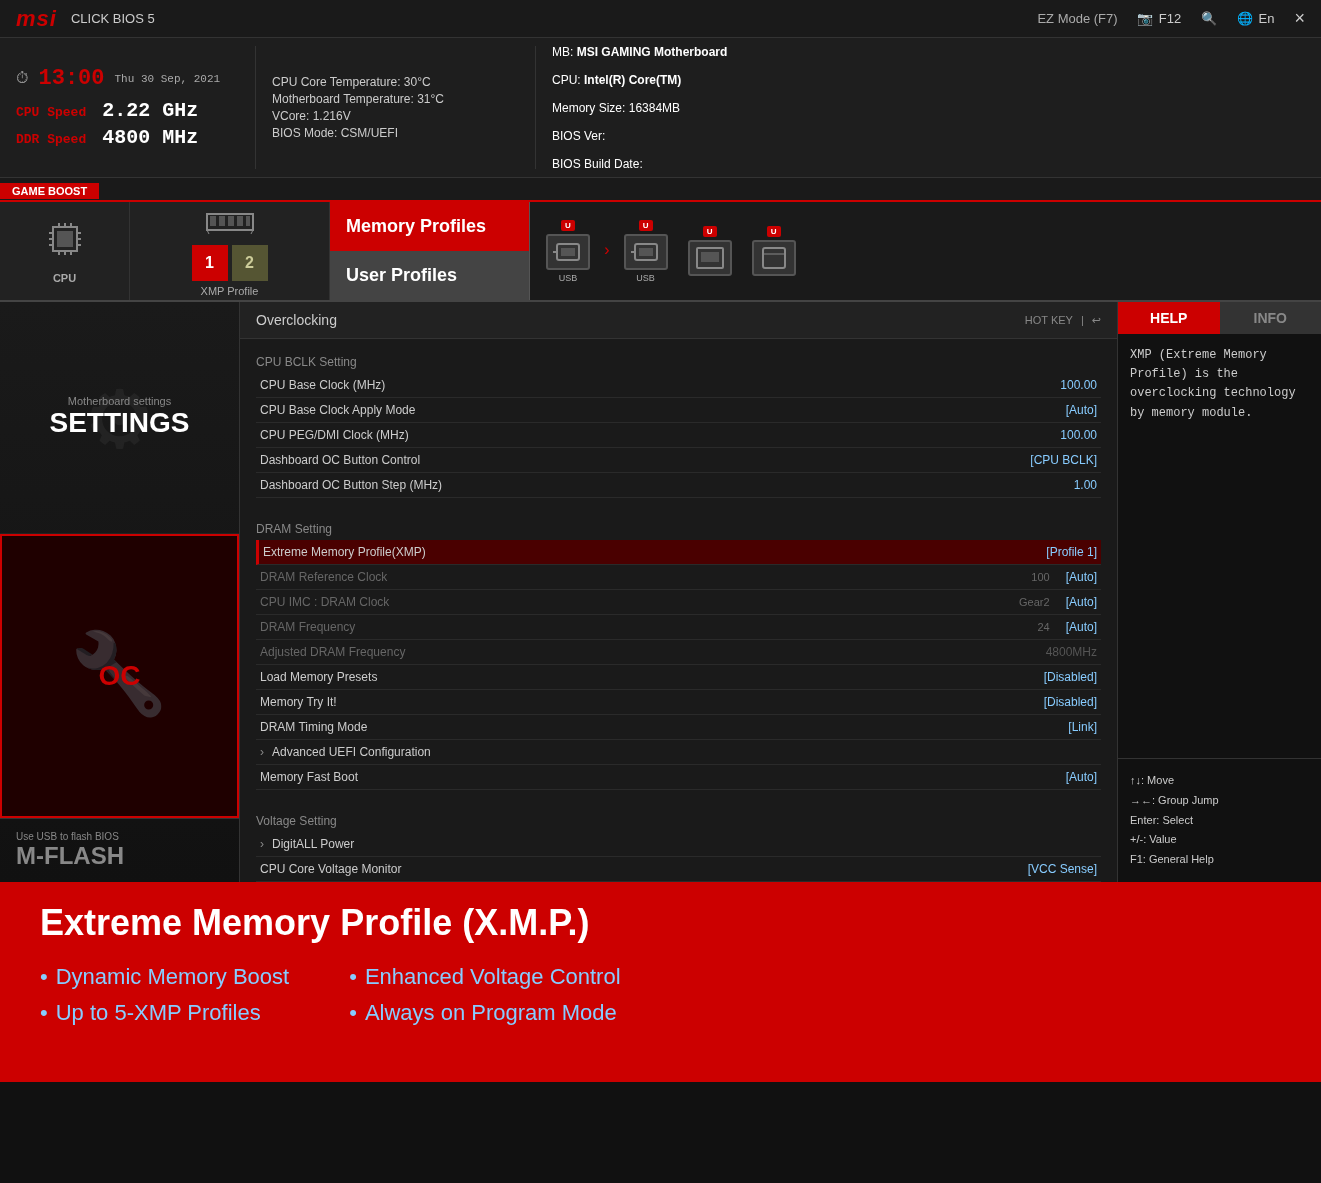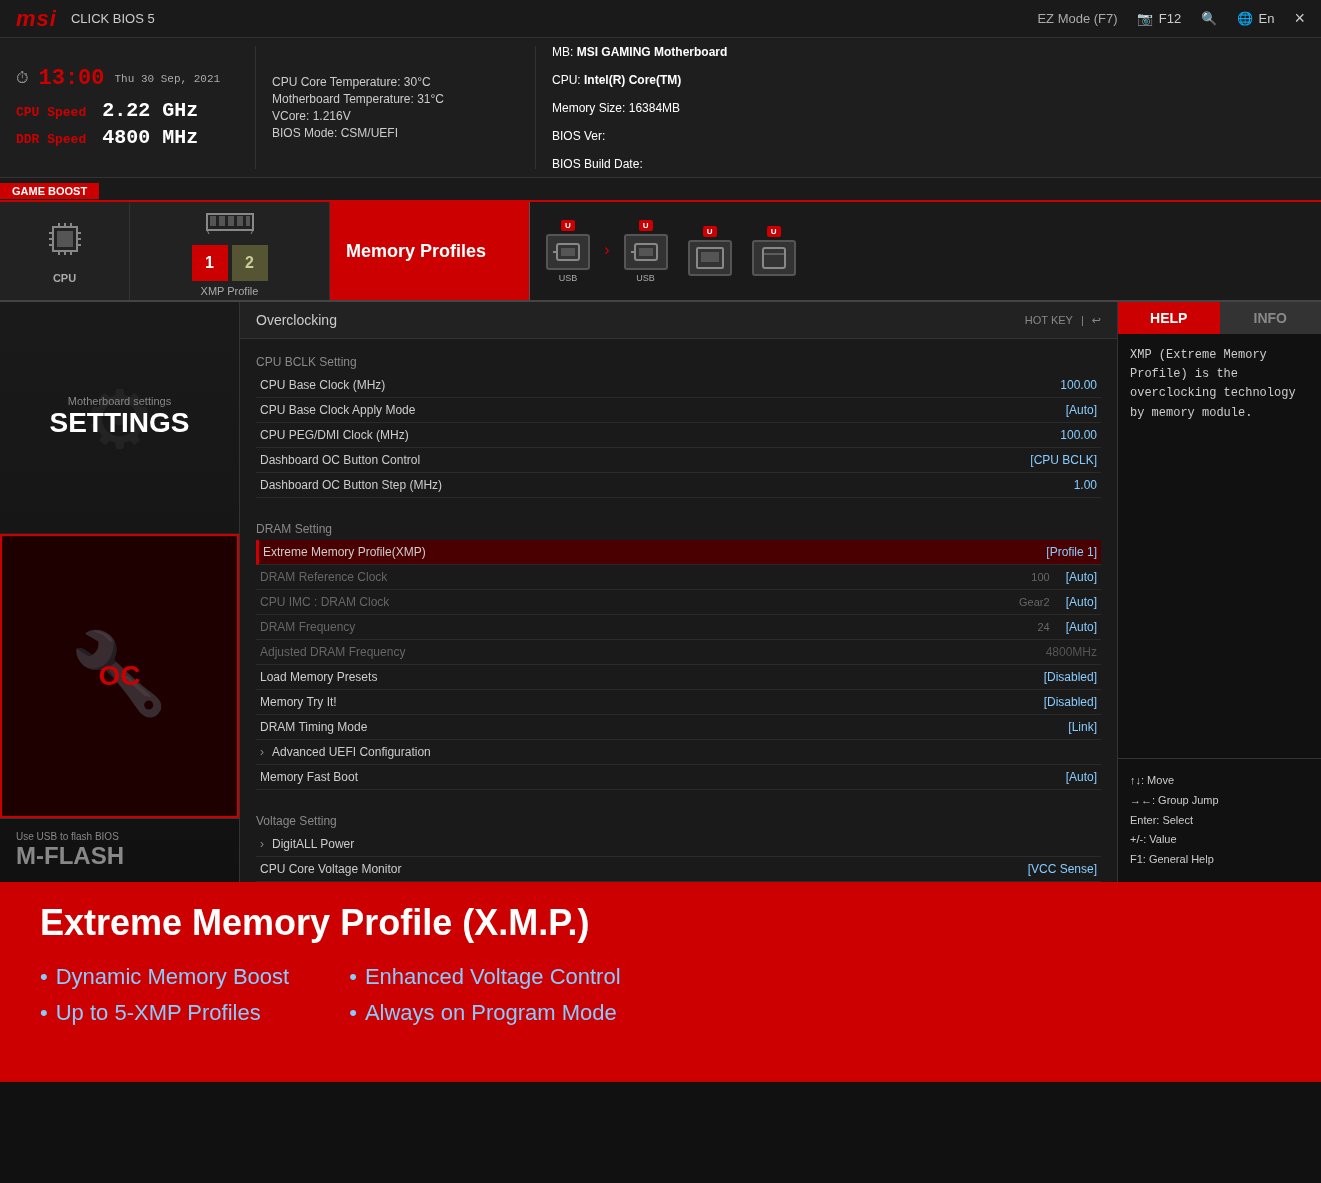--- a/index.html
+++ b/index.html
@@ -528,20 +528,21 @@
     </div>
     <div class="xmp-nums">
       <div class="xmp-num active">1</div>
       <div class="xmp-num inactive">2</div>
     </div>
     <span class="xmp-tab-label">XMP Profile</span>
   </div>
 
   <div class="mem-profiles-tab">
     <div class="mem-profiles-btn">Memory Profiles</div>
+    <div class="user-profiles-btn">User Profiles</div>
   </div>
 
   <div class="usb-tabs">
     <div class="usb-item">
       <span class="usb-badge">U</span>
       <div class="usb-icon-box">
         <svg width="30" height="24" viewBox="0 0 30 24">
           <rect x="4" y="4" width="22" height="16" rx="2" fill="none" stroke="#888" stroke-width="2"></rect>
           <rect x="8" y="8" width="14" height="8" fill="#555"></rect>
           <path d="M0 12 L4 12" stroke="#888" stroke-width="2"></path>

